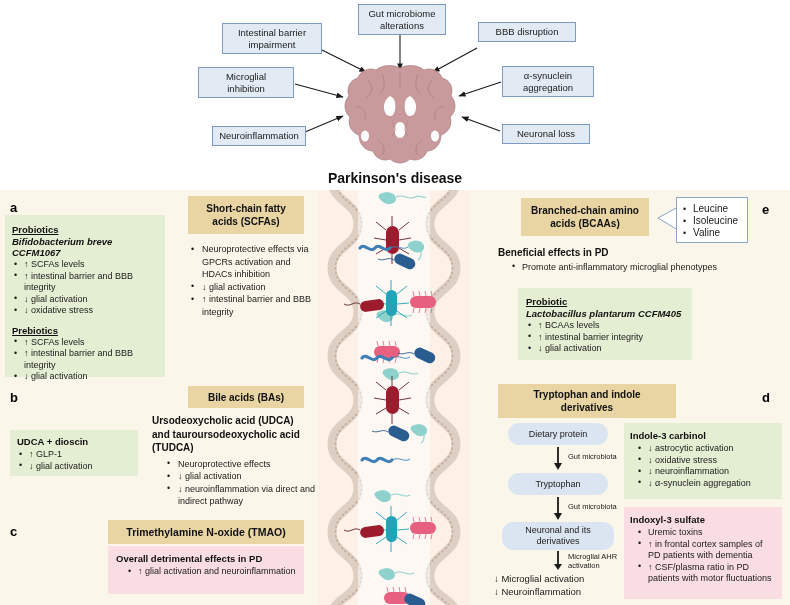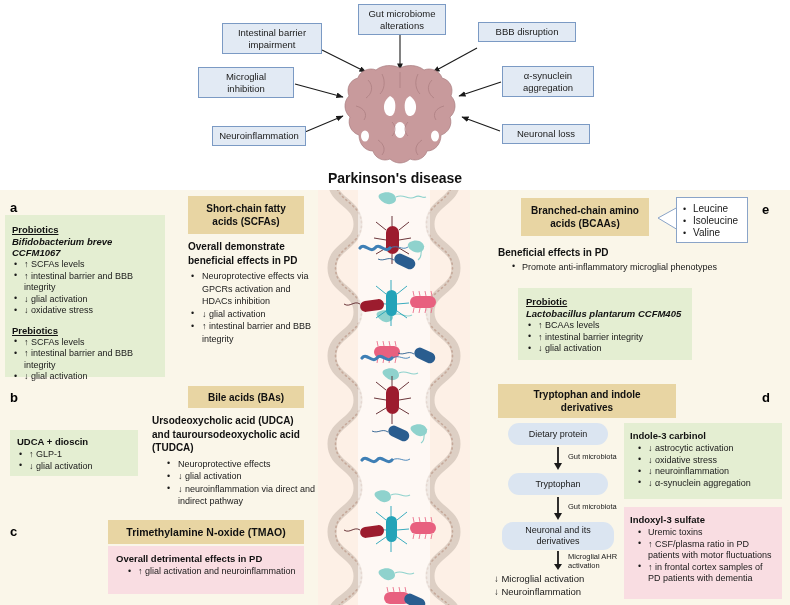--- a/index.html
+++ b/index.html
@@ -422,22 +422,20 @@
       <div class="ul-head" style="margin-top:8px;">Prebiotics</div>
       <ul class="b">
         <li>↑ SCFAs levels</li>
         <li>↑ intestinal barrier and BBB integrity</li>
         <li>↓ glial activation</li>
       </ul>
     </div>
   </div>
 
   <div class="plain-box" style="left:188px;top:240px;width:128px;height:130px;">
-    <div class="bold-head-big" style="white-space:pre-line;">Overall demonstrate
-beneficial effects in PD</div>
     <ul class="b wide" style="margin-top:3px;">
       <li>Neuroprotective effects via GPCRs activation and HDACs inhibition</li>
       <li>↓ glial activation</li>
       <li>↑ intestinal barrier and BBB integrity</li>
     </ul>
   </div>
 
   <div class="sec-letter" style="left:10px;top:390px;">b</div>
 
   <div class="hdr-box" style="left:188px;top:386px;width:116px;height:22px;">Bile acids (BAs)</div>
@@ -557,19 +555,19 @@
         <li>↓ α-synuclein aggregation</li>
       </ul>
     </div>
   </div>
 
   <div class="pink-box" style="left:624px;top:507px;width:158px;height:92px;">
     <div style="padding:7px 6px 0 6px;">
       <div class="bold-head">Indoxyl-3 sulfate</div>
       <ul class="b" style="margin-left:6px;">
         <li>Uremic toxins</li>
+        <li>↑ in frontal cortex samples of PD patients with dementia</li>
         <li>↑ CSF/plasma ratio in PD patients with motor fluctuations</li>
-        <li>↑ in frontal cortex samples of PD patients with dementia</li>
       </ul>
     </div>
   </div>
 
 </div>
 
 </body></html>

